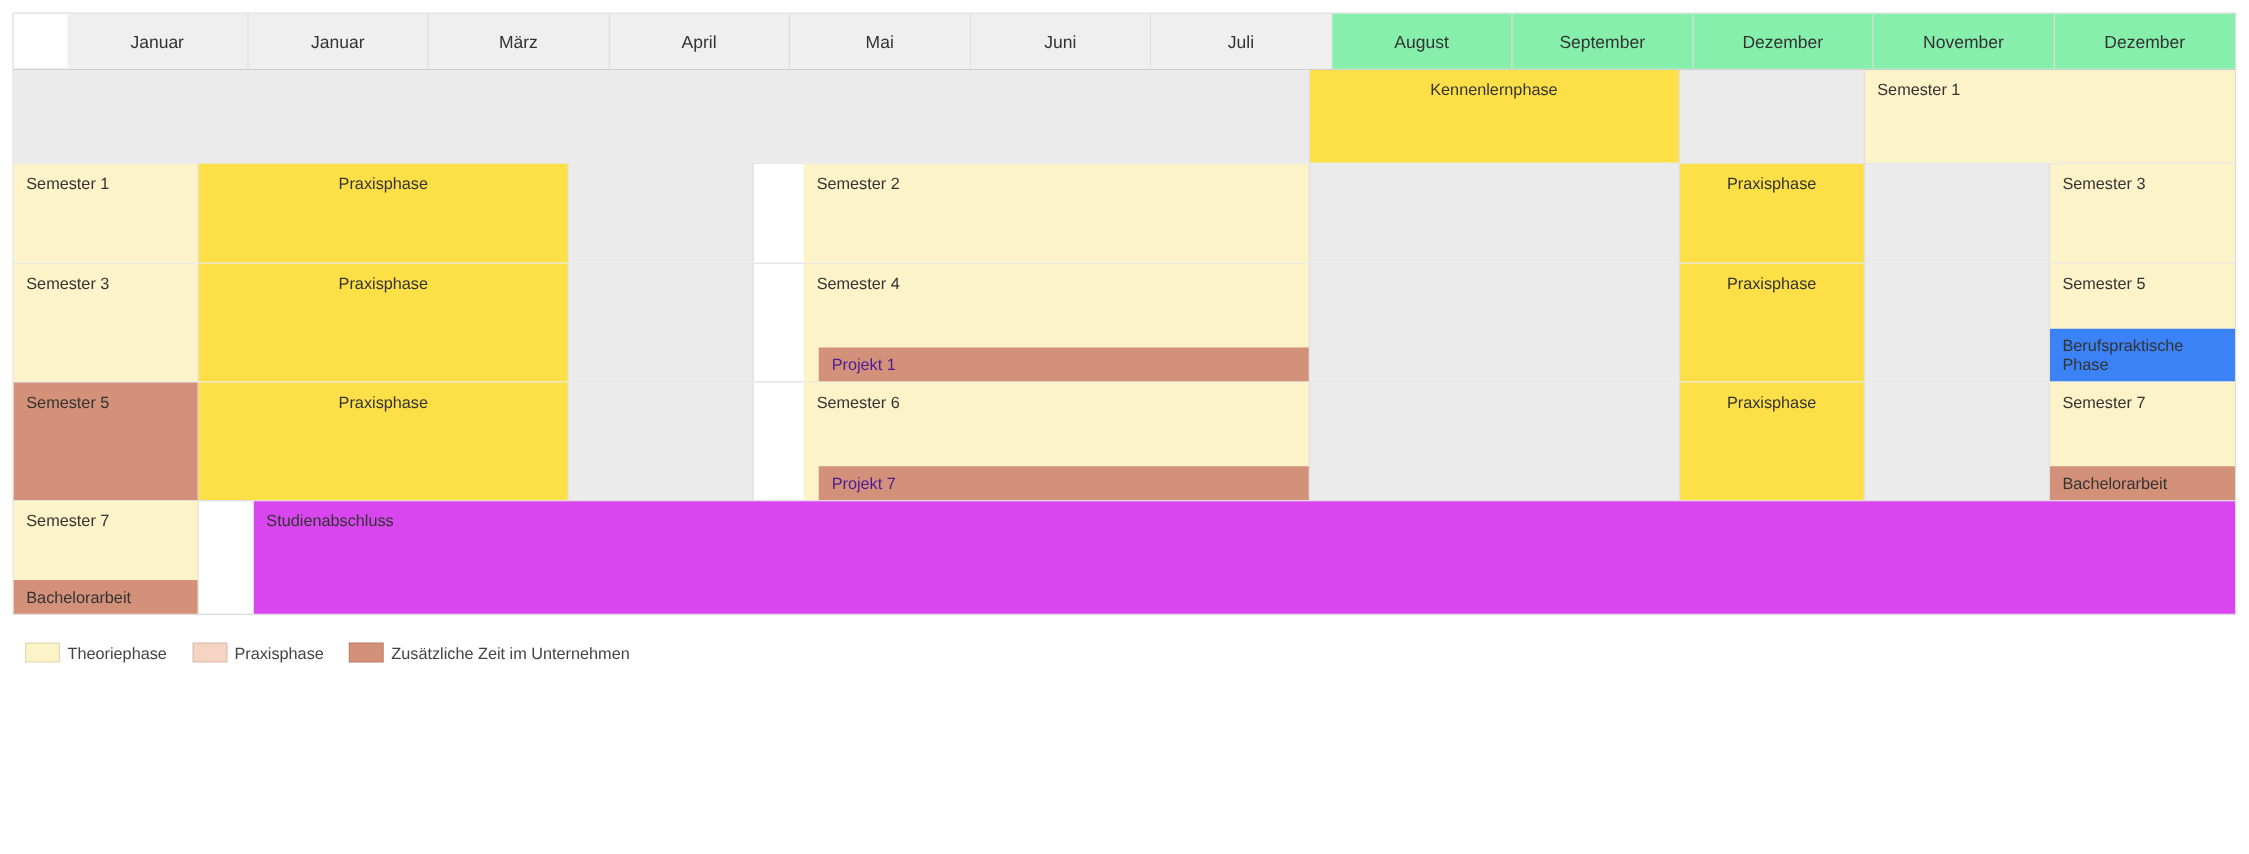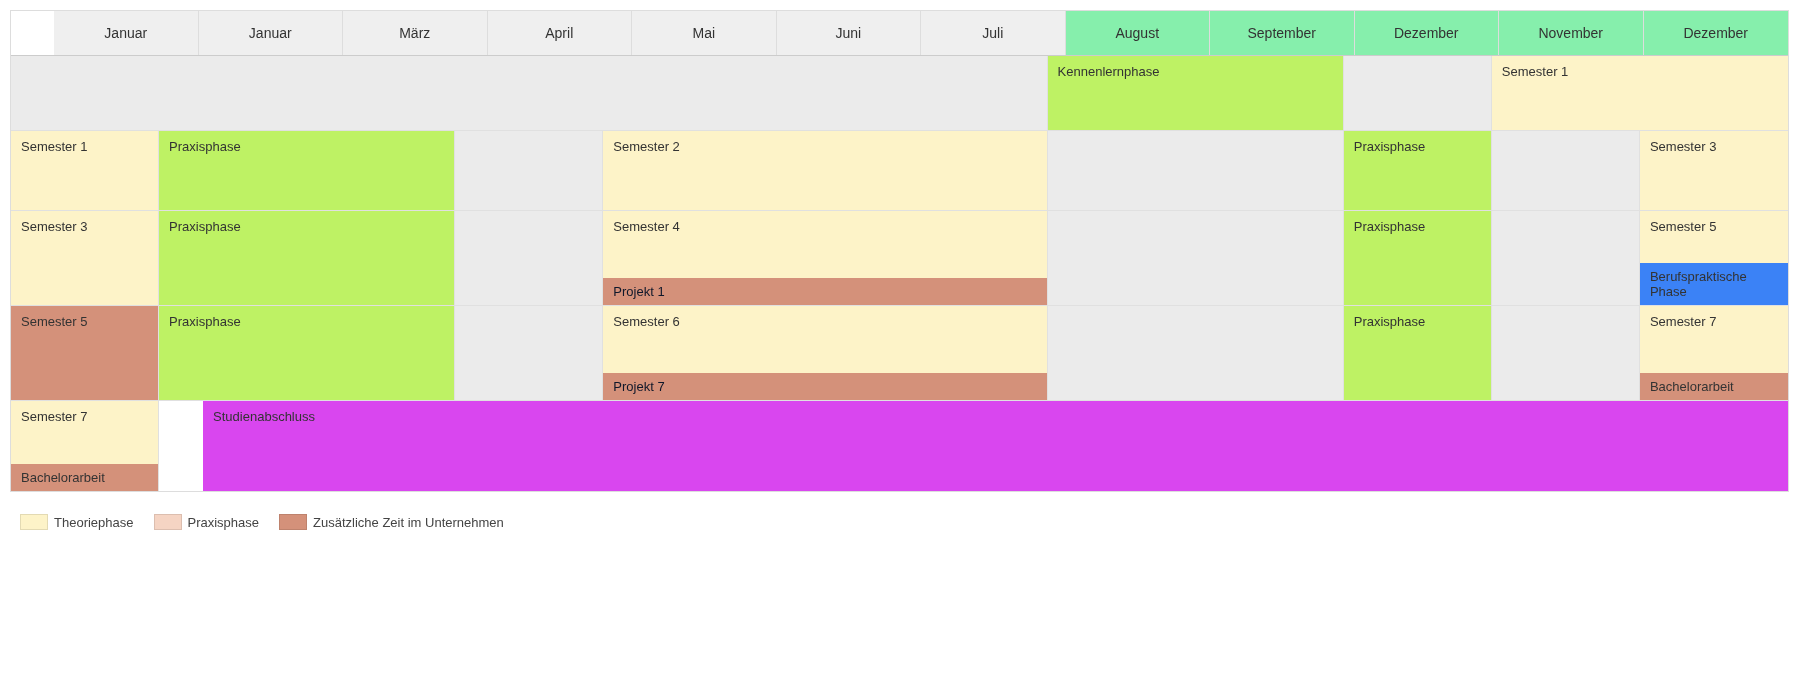--- a/index.html
+++ b/index.html
@@ -47,46 +47,46 @@
       padding: 8px 10px;
       display: flex;
       flex-direction: column;
       justify-content: flex-start;
     }
     .cell:last-child { border-right: none; }
 
     
     .bg-gray { background: #ebebeb; }
     .bg-yellow { background: #fdf3c8; }
-    .bg-salmon { background: #bef264; }
+    .bg-salmon { background: #fde047; align-items: center; }
     .bg-brown { background: #d4917a; }
     .bg-light-gray { background: #d946ef; margin-left: 44px; }
 
     .cell-label {
       font-size: 13px;
       color: #333;
       font-weight: normal;
     }
 
     
     
     .span-2 { grid-column: span 2; }
-    .span-3 { grid-column: span 3; }
+    .span-3 { grid-column: span 3; margin-left: 40px; }
     .span-7 { grid-column: span 7; }
     .span-11 { grid-column: span 11; }
 
     
     .sub-bar {
       position: absolute;
       bottom: 0;
-      left: 0;
+      left: 12px;
       right: 0;
       padding: 6px 10px;
       font-size: 13px;
-      color: #0f172a;
+      color: #4c1d95;
     }
     .sub-bar.brown { background: #d4917a; }
 
     
     .has-sub {
       position: relative;
       min-height: 90px;
     }
 
     

